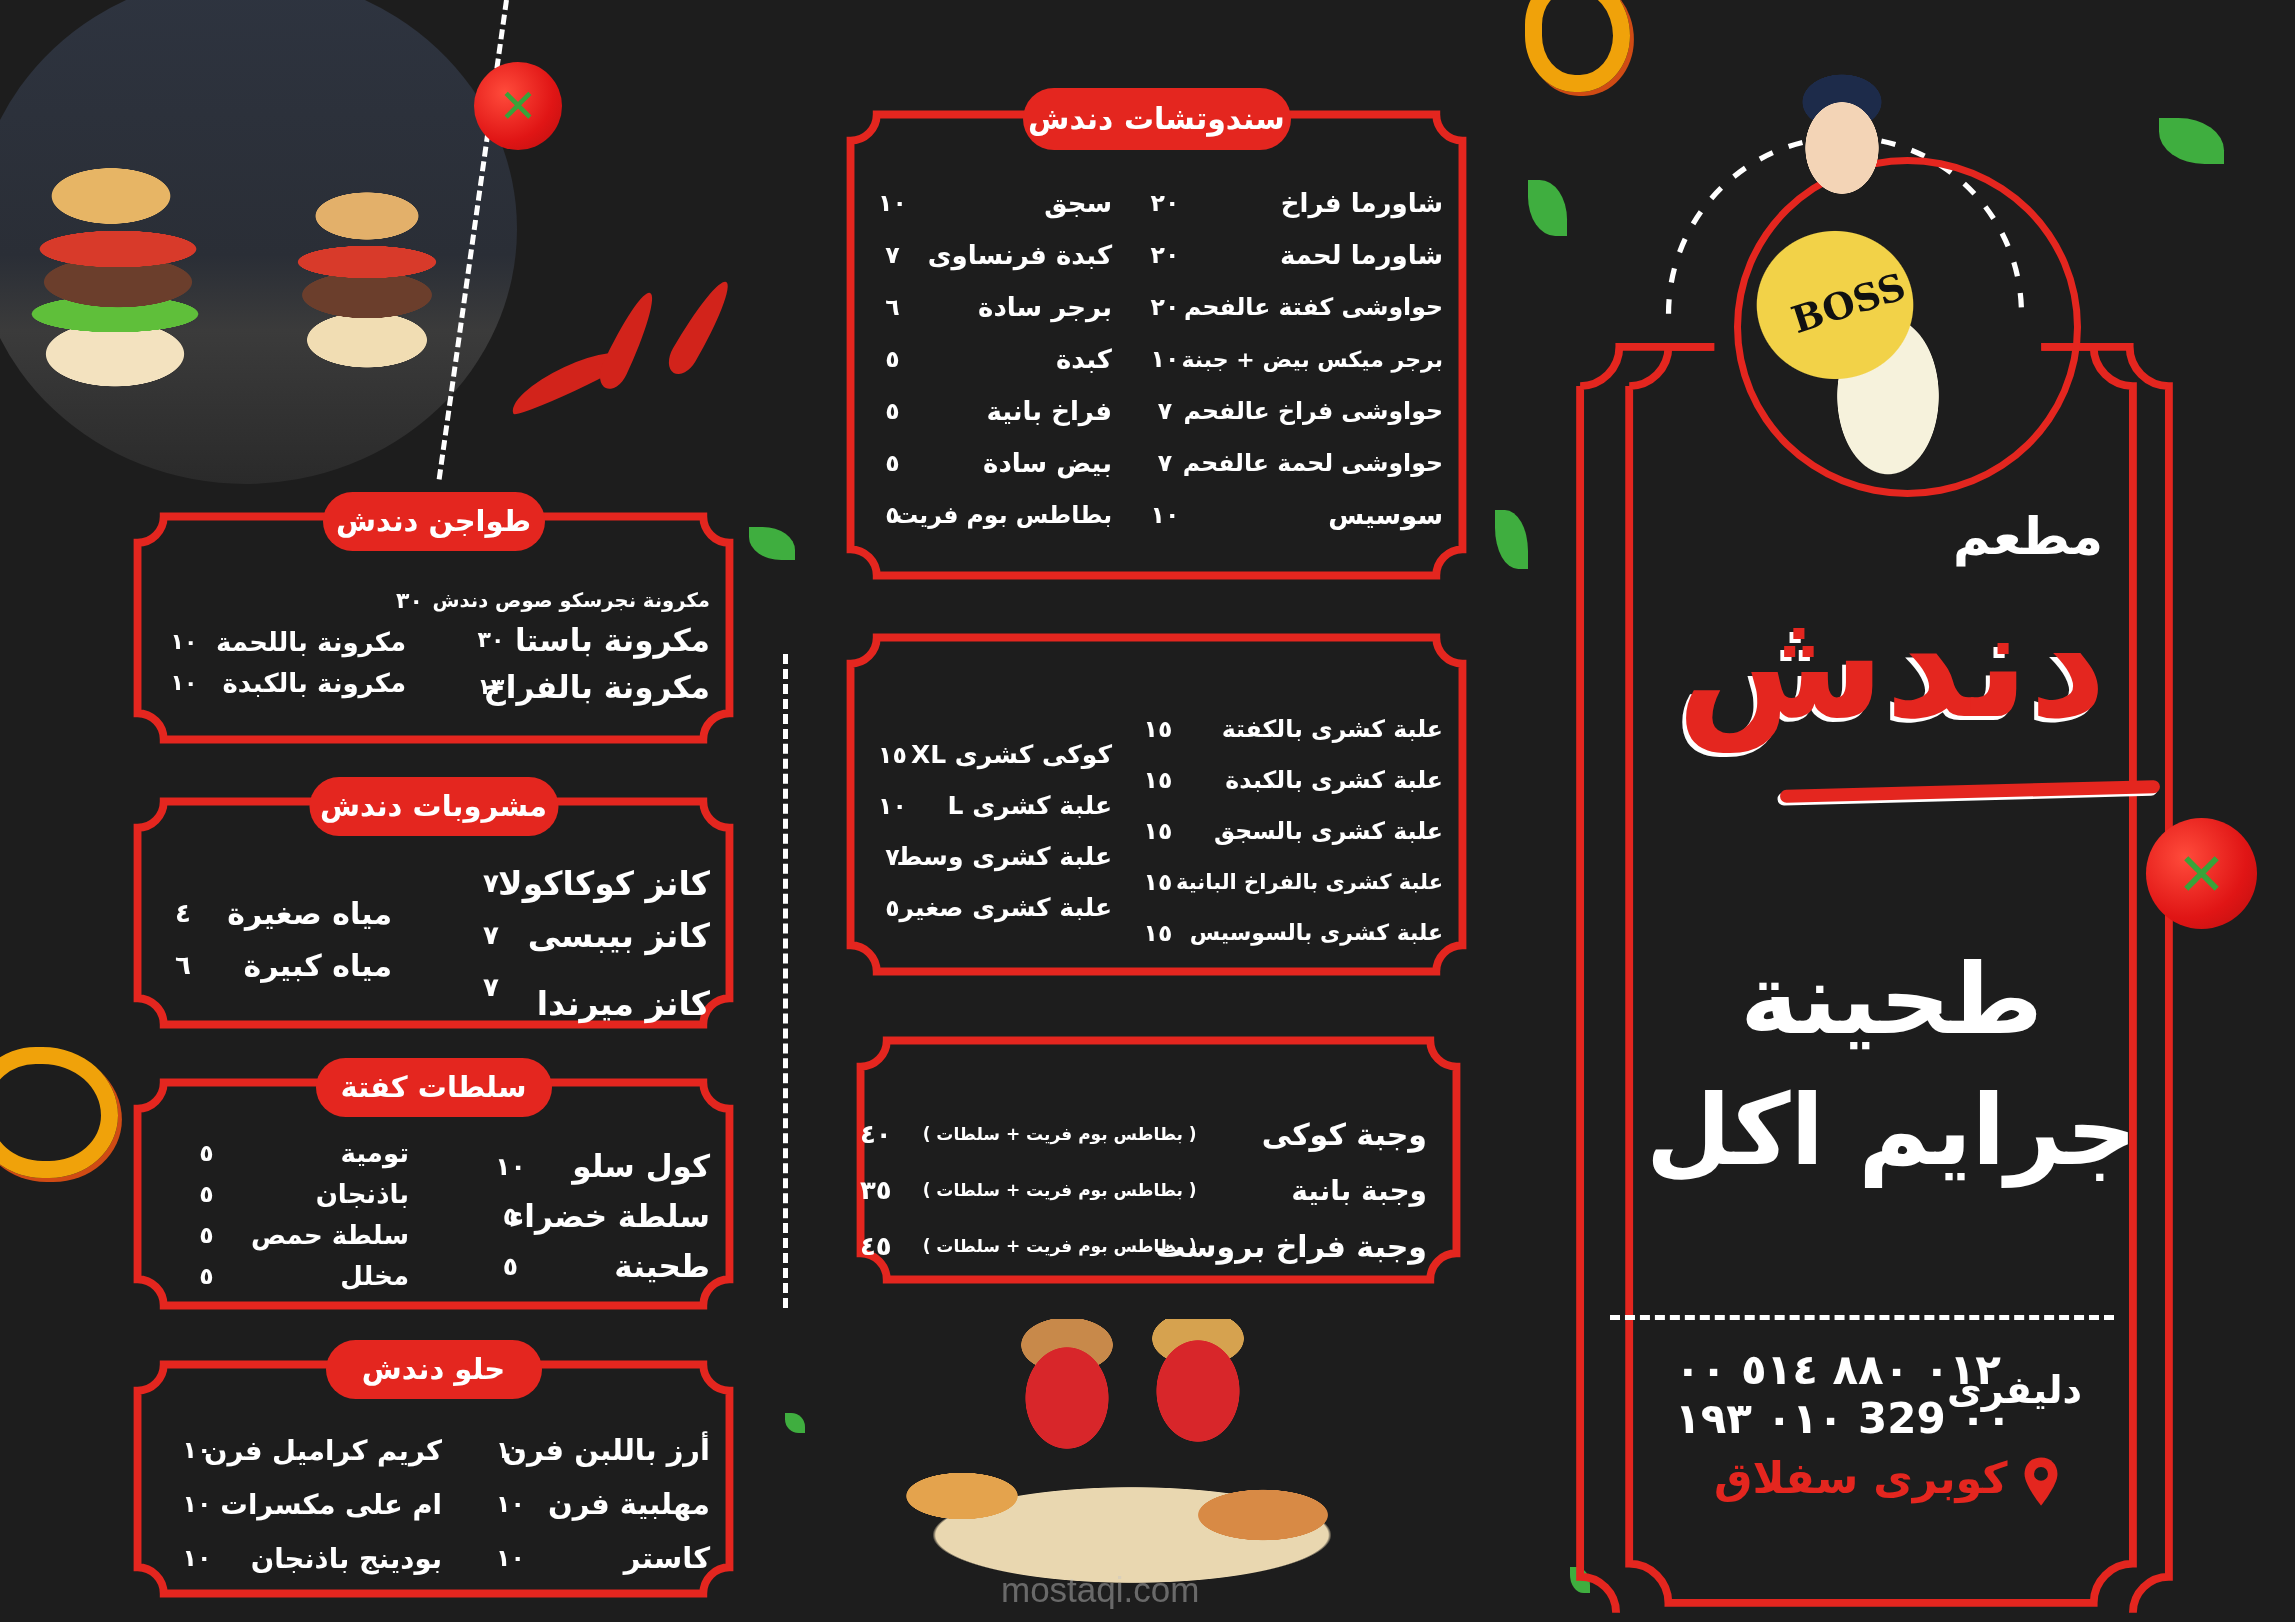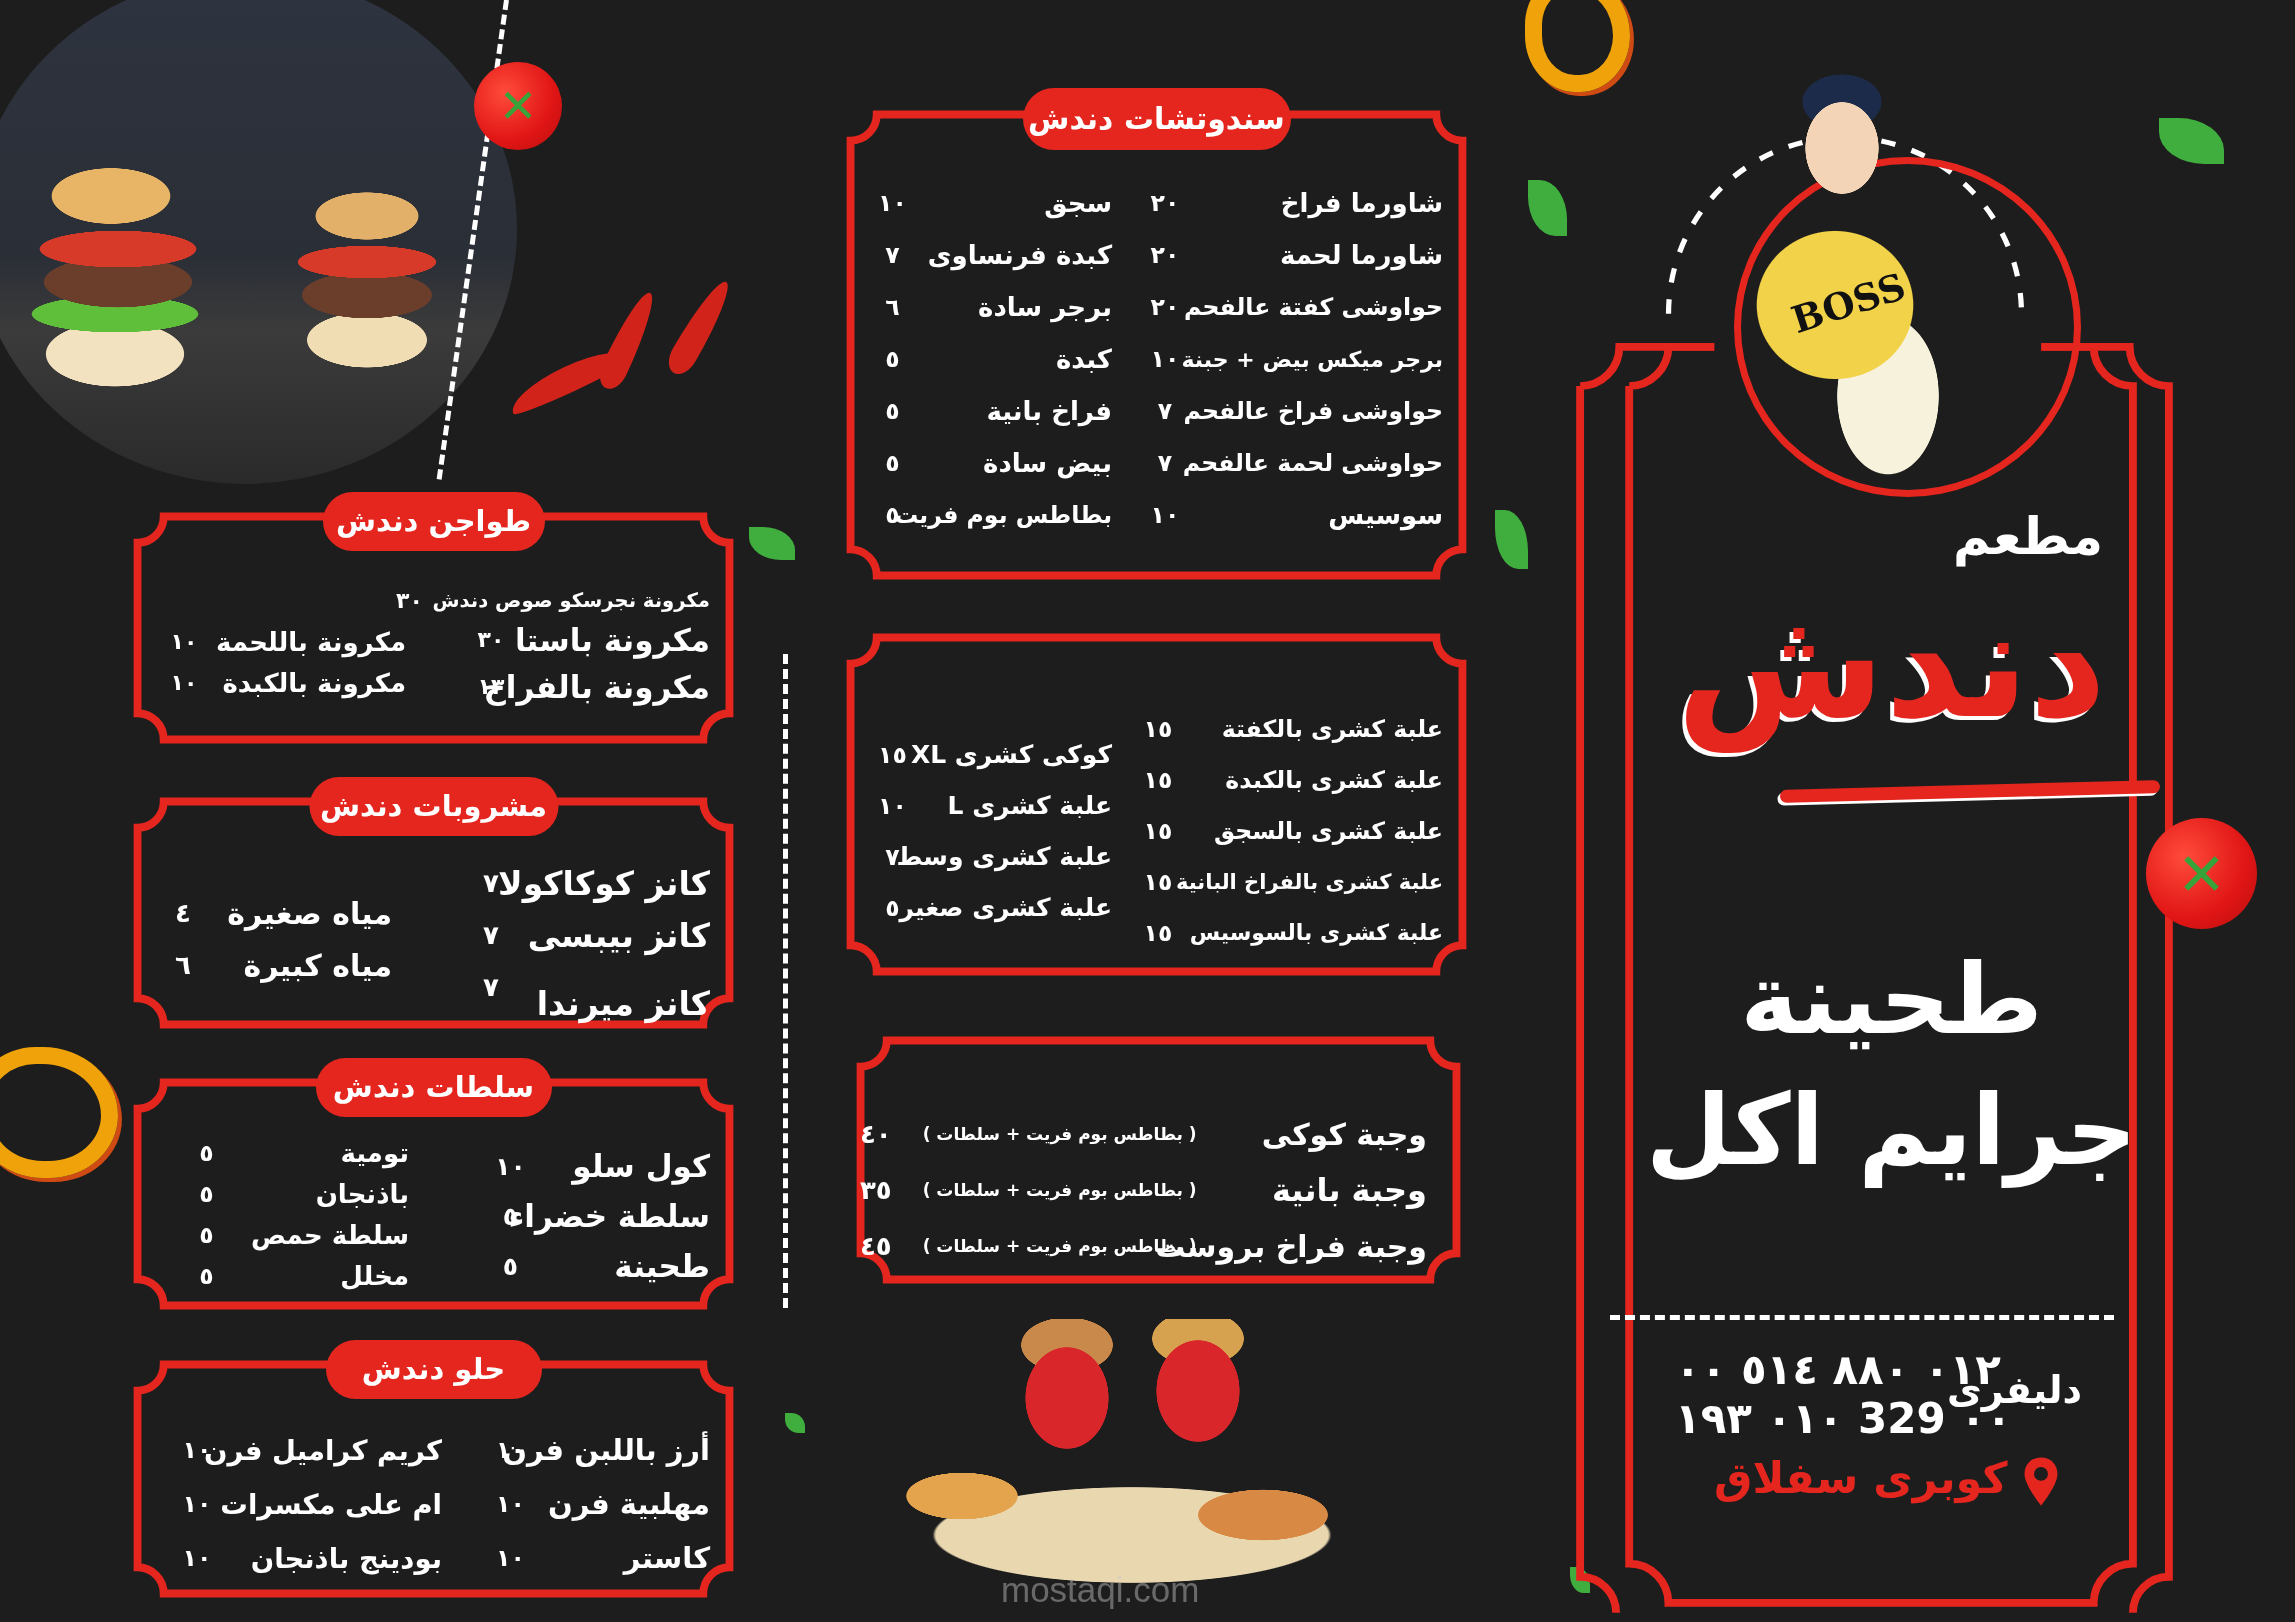--- a/index.html
+++ b/index.html
@@ -165,21 +165,21 @@
         <span class="name" style="width:183px; font-size:30px;">مياه كبيرة</span>
         <span class="price" style="width:52px; font-size:26px;">٦</span>
       </div>
   </div>
 </div>
 
 <div class="box" style="left:131px; top:1076px; width:605px; height:236px;">
   <svg class="frame" viewBox="0 0 925 360" preserveAspectRatio="none">
       <path d="M50 10 H875 A40 40 0 0 0 915 50 V310 A40 40 0 0 0 875 350 H50 A40 40 0 0 0 10 310 V50 A40 40 0 0 0 50 10 Z" fill="none" stroke="#e4261f" stroke-width="12"></path>
     </svg>
-  <div class="title-pill" style="top:-17.7px; width:236px; height:59px; line-height:59px; font-size:29px;">سلطات دندش</div>
+  <div class="title-pill" style="top:-17.7px; width:236px; height:59px; line-height:59px; font-size:29px;">سلطات كفتة</div>
   <div class="rows" style="right:26px; top:65px;">
     <div class="row" style="height:50px;">
         <span class="name" style="width:170px; font-size:31px;">كول سلو</span>
         <span class="price" style="width:59px; font-size:25px;">١٠</span>
       </div>
     <div class="row" style="height:50px;">
         <span class="name" style="width:170px; font-size:31px;">سلطة خضراء</span>
         <span class="price" style="width:59px; font-size:25px;">٥</span>
       </div>
     <div class="row" style="height:50px;">
@@ -359,21 +359,21 @@
   <svg class="frame" viewBox="0 0 930 385" preserveAspectRatio="none">
       <path d="M50 10 H880 A40 40 0 0 0 920 50 V335 A40 40 0 0 0 880 375 H50 A40 40 0 0 0 10 335 V50 A40 40 0 0 0 50 10 Z" fill="none" stroke="#e4261f" stroke-width="12"></path>
     </svg>
   <div class="rows" style="right:36px; top:72px;">
     <div class="row" style="height:56px;">
         <span class="name" style="width:216px; font-size:30px;">وجبة كوكى</span>
         <span class="note">( بطاطس بوم فريت + سلطات )</span>
         <span class="price" style="width:65px; font-size:26px;">٤٠</span>
       </div>
     <div class="row" style="height:56px;">
-        <span class="name" style="width:216px; font-size:32px;">وجبة بانية</span>
+        <span class="name" style="width:216px; font-size:28px;">وجبة بانية</span>
         <span class="note">( بطاطس بوم فريت + سلطات )</span>
         <span class="price" style="width:65px; font-size:26px;">٣٥</span>
       </div>
     <div class="row" style="height:56px;">
         <span class="name" style="width:216px; font-size:30px;">وجبة فراخ بروست</span>
         <span class="note">( بطاطس بوم فريت + سلطات )</span>
         <span class="price" style="width:65px; font-size:26px;">٤٥</span>
       </div>
   </div>
 </div>

